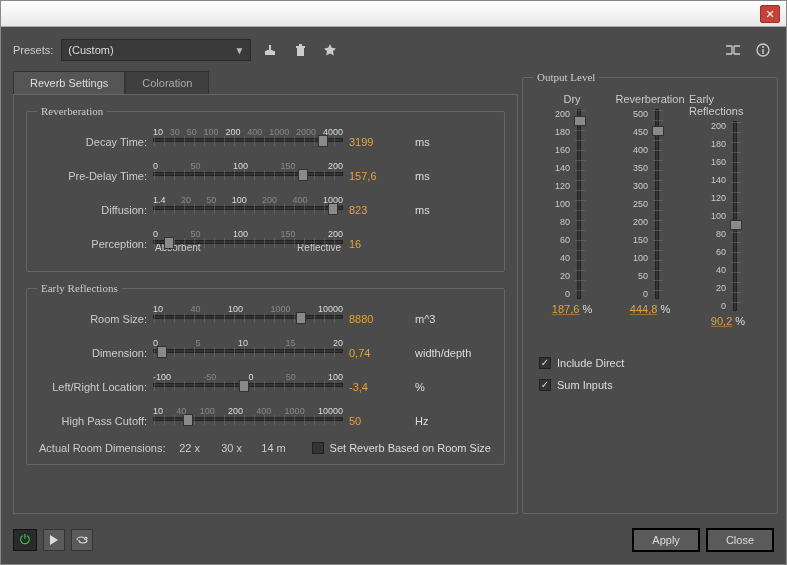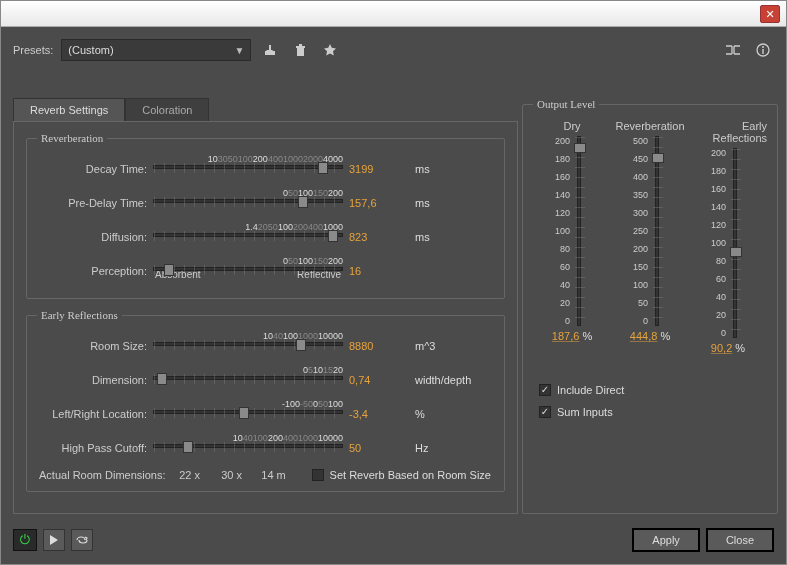--- a/index.html
+++ b/index.html
@@ -8,49 +8,49 @@
   .titlebar { height: 26px; background: linear-gradient(#fff,#e8e8e8); display: flex; align-items: center; padding: 0 6px; border-bottom: 1px solid #aaa; }
   .titlebar .title { flex: 1; font-size: 12px; color: #222; margin-top: 48px; }
   .titlebar .close { width: 20px; height: 18px; background: #c74234; color: #fff; text-align: center; font-size: 11px; line-height: 16px; border: 1px solid #933; border-radius: 2px; }
   .chrome { flex: 1; background: #4b4b4b; padding: 12px; display: flex; flex-direction: column; gap: 10px; color: #ccc; font-size: 11px; }
   .toprow { display: flex; align-items: center; gap: 8px; }
   .label { color: #ccc; }
   .preset-select { width: 190px; height: 22px; background: #3a3a3a; border: 1px solid #2a2a2a; color: #ddd; font-size: 11px; padding: 0 6px; display: flex; align-items: center; justify-content: space-between; }
   .chev { font-size: 10px; color: #bbb; }
   .iconbtn { width: 22px; height: 22px; background: #4b4b4b; border: none; display: flex; align-items: center; justify-content: center; color: #ccc; cursor: pointer; }
   .spacer { flex: 1; }
-  .body { flex: 1; display: flex; gap: 4px; margin-top: 27px; }
+  .body { flex: 1; display: flex; gap: 4px; }
   .left { flex: 1; display: flex; flex-direction: column; }
   .tabs { display: flex; gap: 0; }
   .tab { padding: 5px 16px; background: #3f3f3f; border: 1px solid #333; color: #aaa; font-size: 11px; cursor: pointer; }
   .tab.active { background: #555; color: #ddd; border-bottom: 1px solid #555; }
   .panel { flex: 1; border: 1px solid #666; background: #4b4b4b; padding: 10px 12px 10px 12px; margin-top: -1px; }
   fieldset { border: 1px solid #666; border-radius: 2px; padding: 8px 10px 10px 10px; margin-bottom: 10px; }
   legend { font-size: 11px; color: #ccc; padding: 0 4px; font-family: Liberation Serif, serif; }
   .param { display: flex; align-items: center; height: 34px; gap: 6px; }
   .plabel { width: 110px; text-align: right; color: #ccc; }
   .slider-area { width: 190px; position: relative; height: 30px; }
-  .ticks { display: flex; justify-content: flex-end; font-size: 9px; color: #888; line-height: 10px; }
+  .ticks { display: flex; justify-content: space-between; font-size: 9px; color: #888; line-height: 10px; }
   .ticks span.major { color: #ddd; }
   .track { position: relative; height: 4px; background: #333; border: 1px solid #222; margin-top: 1px; }
   .track::before { content:""; position:absolute; left:0; right:0; top:-3px; height:10px;
     background-image: repeating-linear-gradient(to right, #888 0 1px, transparent 1px 10px); opacity:.35; }
   .thumb { position: absolute; top: -4px; width: 10px; height: 12px; background: #8a8a8a; border: 1px solid #333; transform: translateX(-50%); }
   .val { width: 60px; color: #e6a23c; text-align: left; text-decoration-color: rgba(230,162,60,.5); }
   .unit { color: #ddd; width: 60px; }
   .extra { font-size: 10px; color: #ccc; display: flex; justify-content: space-between; padding: 0 2px; margin-top:-2px; }
   .actualrow { display: flex; align-items: center; gap: 6px; font-size: 11px; color: #ccc; padding: 4px 2px 0 2px; }
   .actualrow .dim { width: 36px; text-align: center; }
   .chk { display: flex; align-items: center; gap: 6px; font-size: 11px; color: #ddd; }
   .chk .box { width: 12px; height: 12px; background: #333; border: 1px solid #222; color: #ddd; font-size: 10px; line-height: 10px; text-align: center; }
   .right { width: 252px; }
   .right fieldset { height: 100%; }
   .vs-row { display: flex; justify-content: space-around; padding-top: 2px; }
   .vcol { width: 78px; display: flex; flex-direction: column; align-items: center; gap: 4px; }
-  .vhead { font-size: 11px; color: #ccc; text-align: right; }
+  .vhead { font-size: 11px; color: #ccc; }
   .vslider { position: relative; height: 190px; width: 42px; display:flex; }
   .vticks { display: flex; flex-direction: column; justify-content: space-between; font-size: 9px; color: #ccc; height: 100%; width: 22px; text-align: right; padding-right:3px; }
   .vtrack { position: relative; width: 4px; height: 100%; background: #333; border: 1px solid #222; margin-left: 4px; }
   .vtrack::before { content:""; position:absolute; top:0; bottom:0; left:-3px; width:10px;
     background-image: repeating-linear-gradient(to bottom, #888 0 1px, transparent 1px 10px); opacity:.35; }
   .vthumb { position: absolute; left: -4px; width: 12px; height: 10px; background: #8a8a8a; border: 1px solid #333; transform: translateY(-50%); }
   .vval { color: #e6a23c; text-decoration: underline; text-decoration-color: rgba(230,162,60,.5); font-size: 11px; }
   .vunit { color: #ddd; font-size: 11px; }
   .right-checks { margin-top: 30px; display: flex; flex-direction: column; gap: 10px; padding-left: 6px; }
   .footer { display: flex; align-items: center; gap: 6px; padding-top: 4px; }

